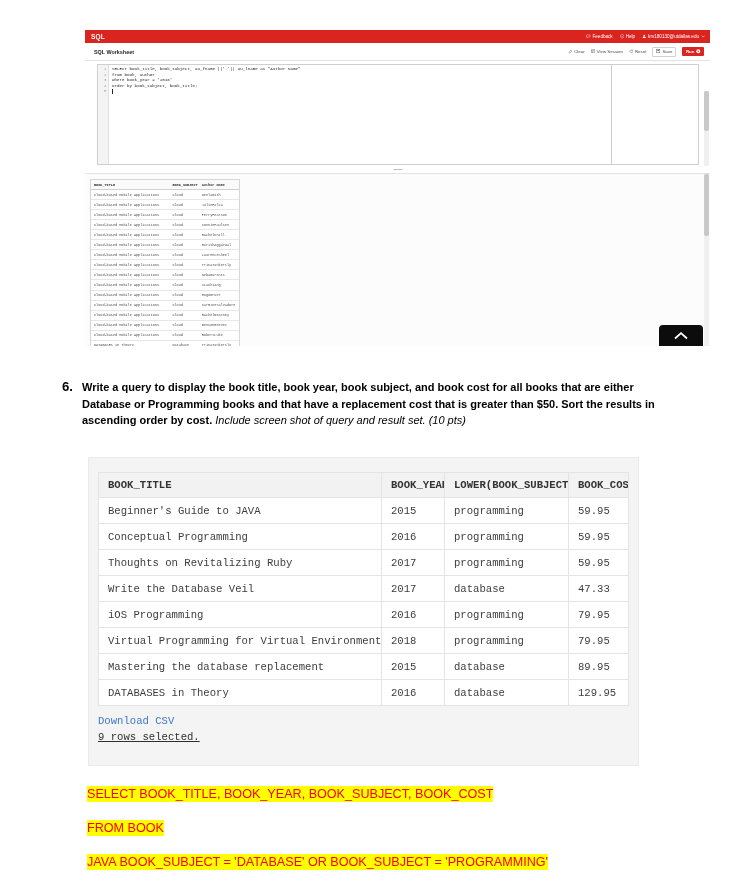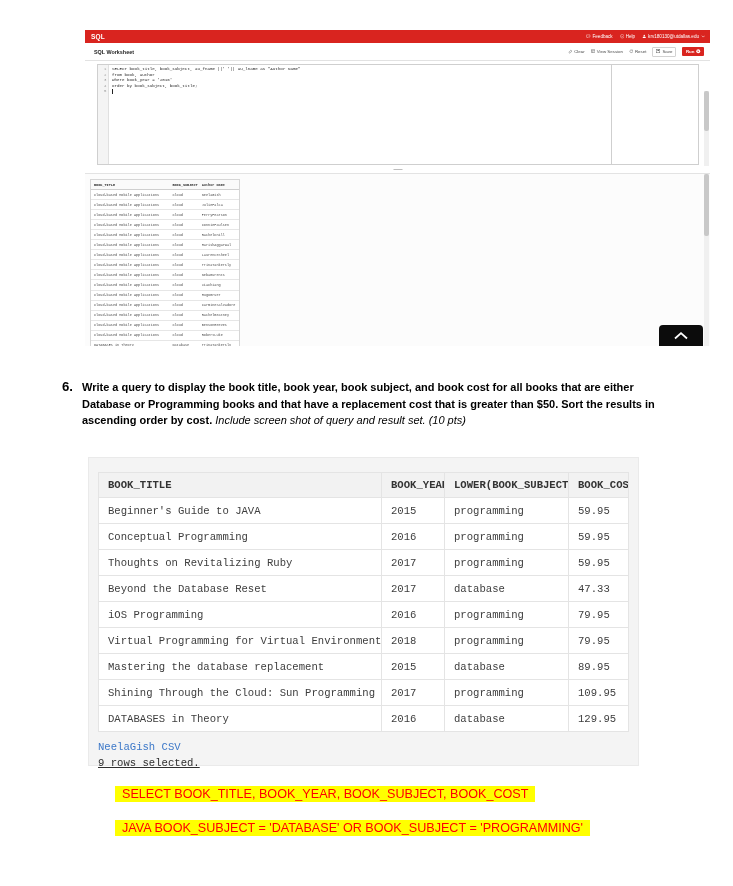--- a/index.html
+++ b/index.html
@@ -324,22 +324,21 @@
   }
   .ans .line {
     font-size: 12.6px;
     color: #ff0000;
     line-height: 17px;
     margin-bottom: 17px;
     white-space: nowrap;
   }
   .ans .line span {
     background: #ffff00;
-    padding: 1px 7px;
-    margin-left: 28px;
+    padding: 1px 0;
   }
 </style>
 </head>
 <body>
 
 <div class="shot">
 
   <div class="shot-topbar">
     <span class="brand">SQL</span>
     <div class="topbar-right">
@@ -570,21 +569,21 @@
           <td>programming</td>
           <td>59.95</td>
         </tr>
       <tr>
           <td>Thoughts on Revitalizing Ruby</td>
           <td>2017</td>
           <td>programming</td>
           <td>59.95</td>
         </tr>
       <tr>
-          <td>Beyond the Database Reset</td>
+          <td>Write the Database Veil</td>
           <td>2017</td>
           <td>database</td>
           <td>47.33</td>
         </tr>
       <tr>
           <td>iOS Programming</td>
           <td>2016</td>
           <td>programming</td>
           <td>79.95</td>
         </tr>
@@ -594,36 +593,31 @@
           <td>programming</td>
           <td>79.95</td>
         </tr>
       <tr>
           <td>Mastering the database replacement</td>
           <td>2015</td>
           <td>database</td>
           <td>89.95</td>
         </tr>
       <tr>
-          <td>Shining Through the Cloud: Sun Programming</td>
-          <td>2017</td>
-          <td>programming</td>
-          <td>109.95</td>
-        </tr>
-      <tr>
           <td>DATABASES in Theory</td>
           <td>2016</td>
           <td>database</td>
           <td>129.95</td>
         </tr>
     </tbody>
   </table>
 
   <div class="panel-foot">
-    <div class="dl">NeelaGish CSV</div>
+    <div class="dl">Download CSV</div>
     <div class="rowsel">9 rows selected.</div>
   </div>
 </div>
 
 <div class="ans" style="top:786px">
   <div class="line"><span>SELECT BOOK_TITLE, BOOK_YEAR, BOOK_SUBJECT, BOOK_COST</span></div>
+  <div class="line"><span>FROM BOOK</span></div>
   <div class="line"><span>JAVA BOOK_SUBJECT = 'DATABASE' OR BOOK_SUBJECT = 'PROGRAMMING'</span></div>
 </div>
 
 </body></html>

